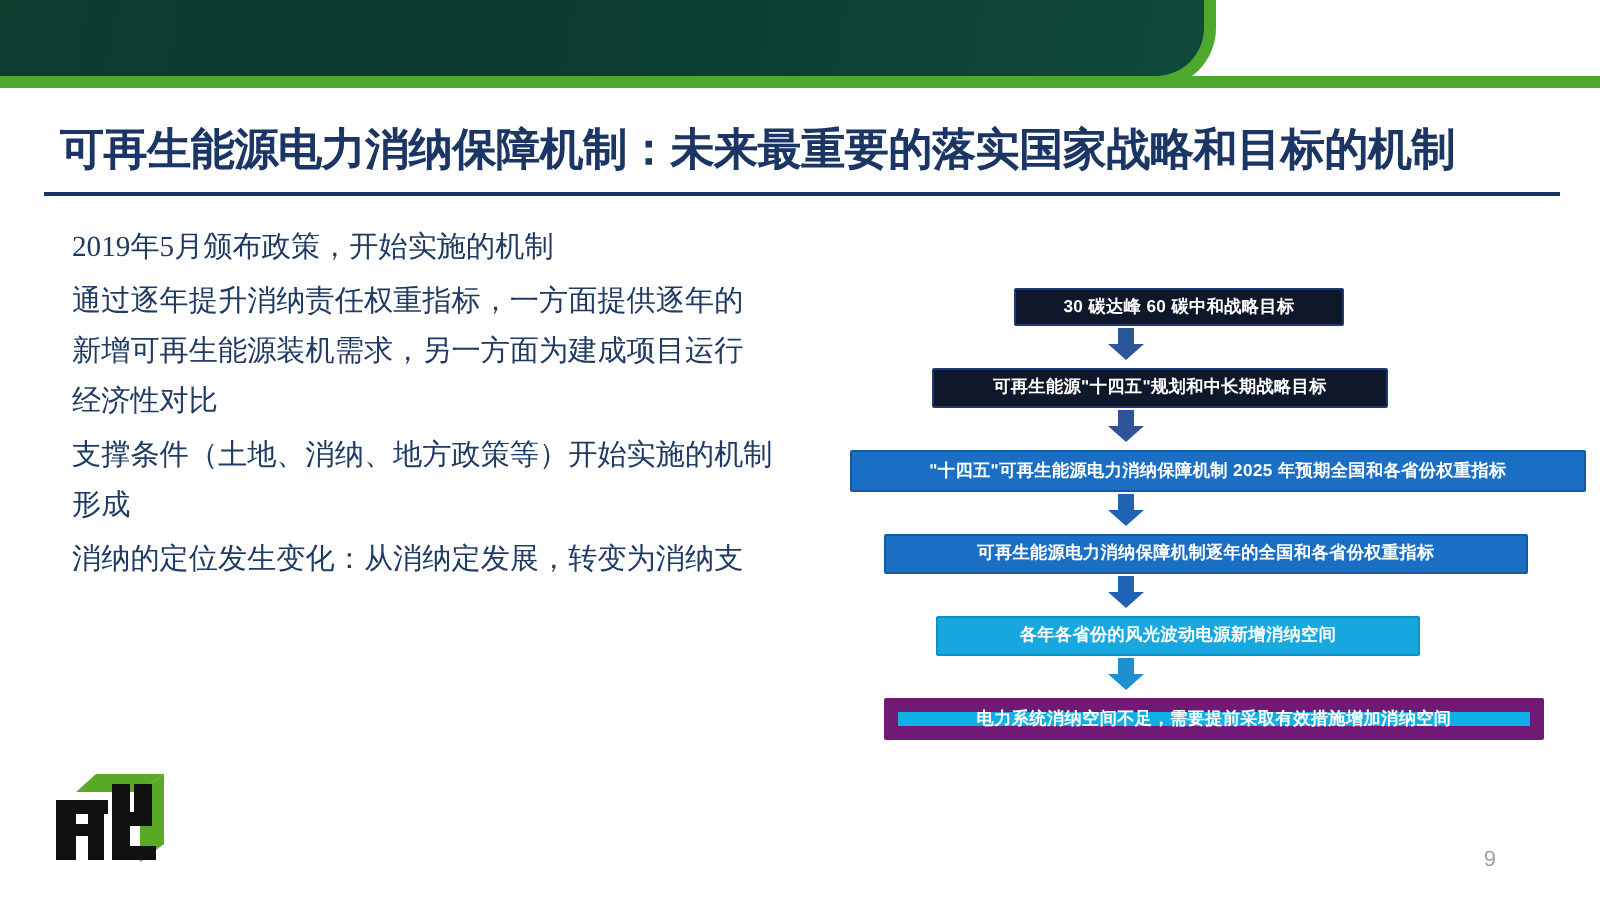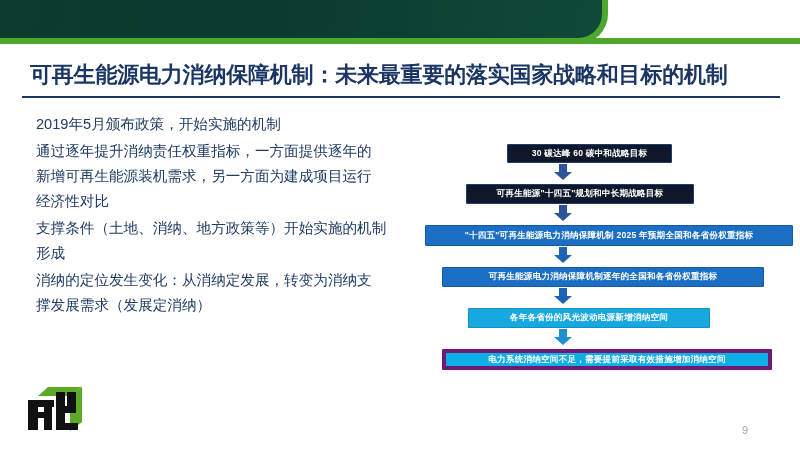--- a/index.html
+++ b/index.html
@@ -97,21 +97,21 @@
     left: 36px;
     top: 112px;
     width: 378px;
     color: #1f3a63;
   }
   .para {
     font-size: 14.6px;
     line-height: 25px;
     color: #1f3a63;
     margin: 0 0 2px 0;
-    font-family: Liberation Sans, sans-serif;
+    font-family: Liberation Serif, serif;
   }
   .para.tight { margin-bottom: 0; }
 
   
   .flow {
     position: absolute;
     left: 420px;
     top: 140px;
     width: 380px;
     height: 240px;
@@ -137,21 +137,21 @@
   .fbox.mid {
     background: #1a6fc4;
     border: 1px solid #155a9e;
   }
   .fbox.lite {
     background: #17a8e0;
     border: 1px solid #1391c4;
   }
   .fbox.lite2 {
     background: #0eaee6;
-    border: 4px solid #701a75;
+    border: 7px solid #701a75;
   }
 
   .arrow {
     position: absolute;
     width: 18px;
     height: 16px;
   }
   .arrow .shaft {
     position: absolute;
     left: 5px;
@@ -208,21 +208,20 @@
   <div class="title-rule"></div>
 
   <div class="body-col">
     <p class="para">2019年5月颁布政策，开始实施的机制</p>
     <p class="para tight">通过逐年提升消纳责任权重指标，一方面提供逐年的</p>
     <p class="para tight">新增可再生能源装机需求，另一方面为建成项目运行</p>
     <p class="para">经济性对比</p>
     <p class="para tight">支撑条件（土地、消纳、地方政策等）开始实施的机制</p>
     <p class="para">形成</p>
     <p class="para tight">消纳的定位发生变化：从消纳定发展，转变为消纳支</p>
-    <p class="para">撑发展需求（发展定消纳）</p>
   </div>
 
   <div class="flow">
 
     <div class="fbox dark" style="left:87px; top:4px; width:165px; height:19px;">30 碳达峰 60 碳中和战略目标</div>
 
     <div class="arrow a-dark" style="left:134px; top:24px;">
       <div class="shaft"></div>
       <div class="head"></div>
     </div>

